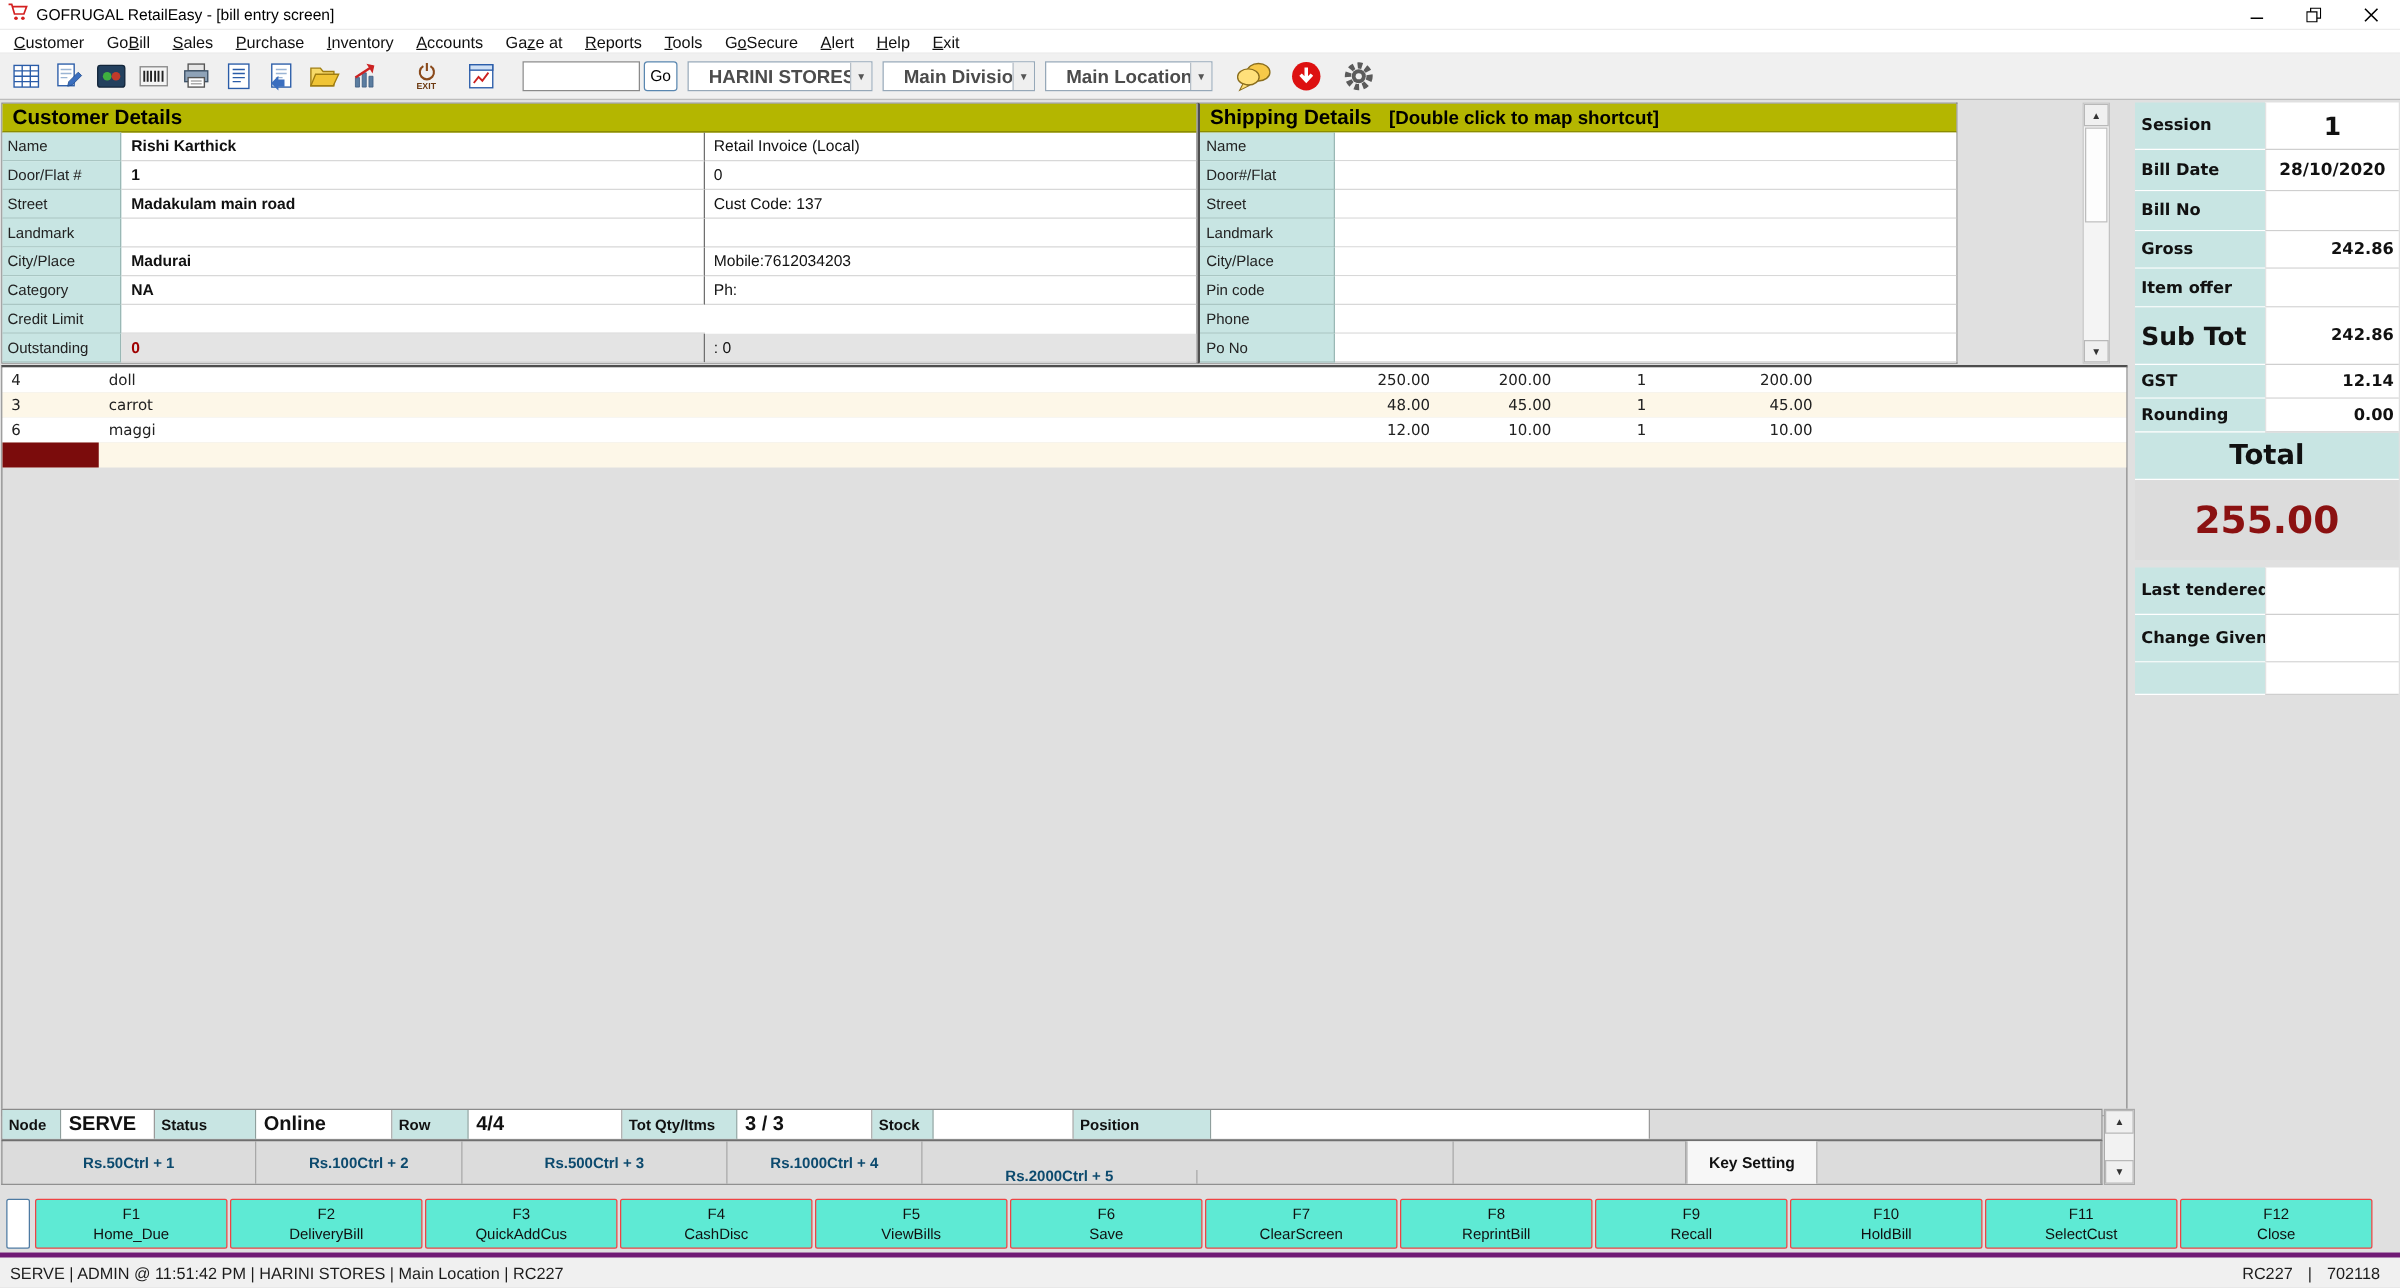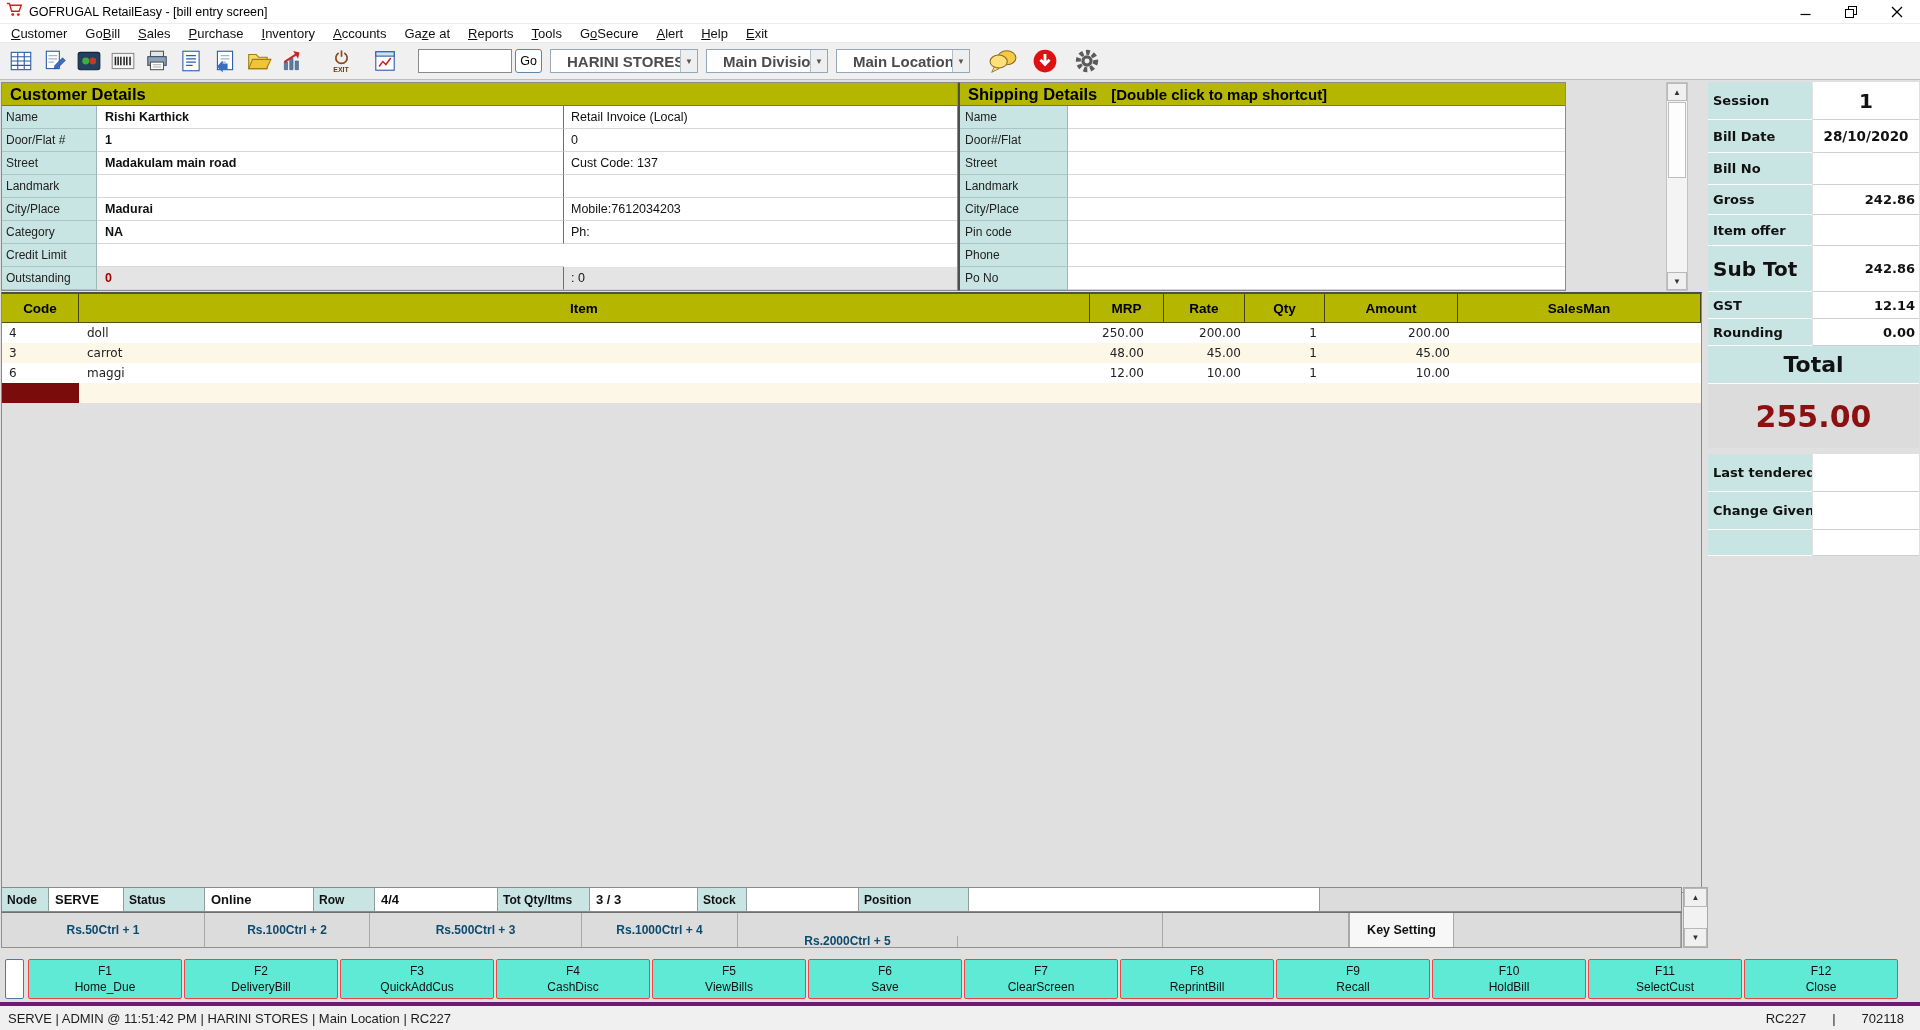--- a/index.html
+++ b/index.html
@@ -83,37 +83,37 @@
 .c-mrp{justify-content:flex-end;padding-right:20px}
 .c-rate{justify-content:flex-end;padding-right:4px}
 .c-qty{justify-content:flex-end;padding-right:8px}
 .c-amount{justify-content:flex-end;padding-right:8px}
 #cursor-row{height:20px;background:#fdf7e8;display:flex}
 #cursor-cell{width:77px;height:100%;background:#7b0c0c}
 
 
 #status-row{position:absolute;left:1px;top:887px;width:1681px;height:25px;display:flex;background:#e0e0e0;border:1px solid #8a8a8a}
 .st-label{background:#c8e5e3;border-right:1px solid #8f9f9d;display:flex;align-items:center;padding-left:5px;font-size:12px;font-weight:bold;color:#111;white-space:nowrap}
-.st-value{background:#fff;border-right:1px solid #9a9a9a;display:flex;align-items:center;padding-left:6px;font-size:13px;font-weight:bold;color:#111;white-space:nowrap}
+.st-value{background:#fff;border-right:1px solid #9a9a9a;display:flex;align-items:center;padding-left:6px;font-size:16px;font-weight:bold;color:#111;white-space:nowrap}
 .st-filler{flex:1;background:#dcdcdc}
 #denom-row{position:absolute;left:1px;top:912px;width:1681px;height:36px;display:flex;background:#dcdcdc;border:1px solid #909090;border-top:1px solid #6f6f6f}
 .denom-btn{border-right:1px solid #a8a8a8;display:flex;flex-direction:row;align-items:center;justify-content:center;font-size:12px;font-weight:bold;color:#0c4a6e;line-height:15px}
 .denom-empty{border-right:1px solid #a8a8a8}
 .key-setting{background:#f7f7f7;font-weight:bold;font-size:12.5px;color:#111;display:flex;align-items:center;justify-content:center;border-right:1px solid #a8a8a8;border-left:1px solid #a8a8a8}
 #bottom-scrollbar{position:absolute;left:1683px;top:887px;width:25px;height:61px;background:#f2f2f2;border:1px solid #aaa;display:flex;flex-direction:column;justify-content:space-between}
 #bottom-scrollbar .sb-btn{height:19px}
 
 
 #fkey-row{position:absolute;left:0;top:956px;width:1920px;height:46px;background:#e0e0e0;display:flex;align-items:flex-start;padding:3px 0 0 5px}
 .fkey-blank{width:19px;height:40px;background:#fff;border:1px solid #4d7aa2;border-radius:2px;margin-right:4px}
 .fkey-btn{width:154px;height:40px;background:#5eead4;border:1px solid #ef4444;border-radius:2px;margin-right:2px;display:flex;flex-direction:column;align-items:center;justify-content:center;font-size:12px;color:#111;line-height:16px;white-space:nowrap}
 
 
 #statusbar{position:absolute;left:0;top:1002px;width:1920px;height:28px;background:#f0f0f0;border-top:4px solid #701a75;display:flex;align-items:center;font-size:13px;color:#1c1c1c;padding:0 14px 0 8px}
-#statusbar-right{margin-left:auto;display:flex;gap:26px;padding-right:2px}
+#statusbar-right{margin-left:auto;display:flex;gap:12px;padding-right:2px}
 </style>
 </head>
 <body>
 
 <div id="titlebar" data-name="title-bar">
   <span data-name="app-logo-icon"><svg width="17" height="17" viewBox="0 0 20 20">
         <path d="M1 3h3l2.6 9h8.8l2.6-7H5" fill="none" stroke="#d42020" stroke-width="1.6"></path>
         <circle cx="8" cy="16" r="1.7" fill="#d42020"></circle>
         <circle cx="14.5" cy="16" r="1.7" fill="#d42020"></circle>
       </svg></span>
@@ -412,29 +412,20 @@
         <div class="sum-val" data-name="tender-value-change-given"></div>
       </div>
     </div>
   <div id="sum-empty-row" data-name="summary-empty-row">
     <div class="sum-label" data-name="summary-empty-label"></div>
     <div class="sum-val" data-name="summary-empty-value"></div>
   </div>
 </div>
 
 <div id="items-area" data-name="items-table">
-  <div id="items-header" data-name="items-table-header">
-      <div class="items-hcell" data-name="column-header-code">Code</div>
-      <div class="items-hcell" data-name="column-header-item">Item</div>
-      <div class="items-hcell" data-name="column-header-mrp">MRP</div>
-      <div class="items-hcell" data-name="column-header-rate">Rate</div>
-      <div class="items-hcell" data-name="column-header-qty">Qty</div>
-      <div class="items-hcell" data-name="column-header-amount">Amount</div>
-      <div class="items-hcell" data-name="column-header-salesman">SalesMan</div>
-    </div>
   <div id="items-rows" data-name="items-table-rows">
       <div class="item-row" data-name="item-row-doll">
         <div class="cell c-code" data-name="cell-code">4</div>
         <div class="cell c-item" data-name="cell-item">doll</div>
         <div class="cell c-mrp" data-name="cell-mrp">250.00</div>
         <div class="cell c-rate" data-name="cell-rate">200.00</div>
         <div class="cell c-qty" data-name="cell-qty">1</div>
         <div class="cell c-amount" data-name="cell-amount">200.00</div>
         <div class="cell c-salesman" data-name="cell-salesman"></div>
       </div>

